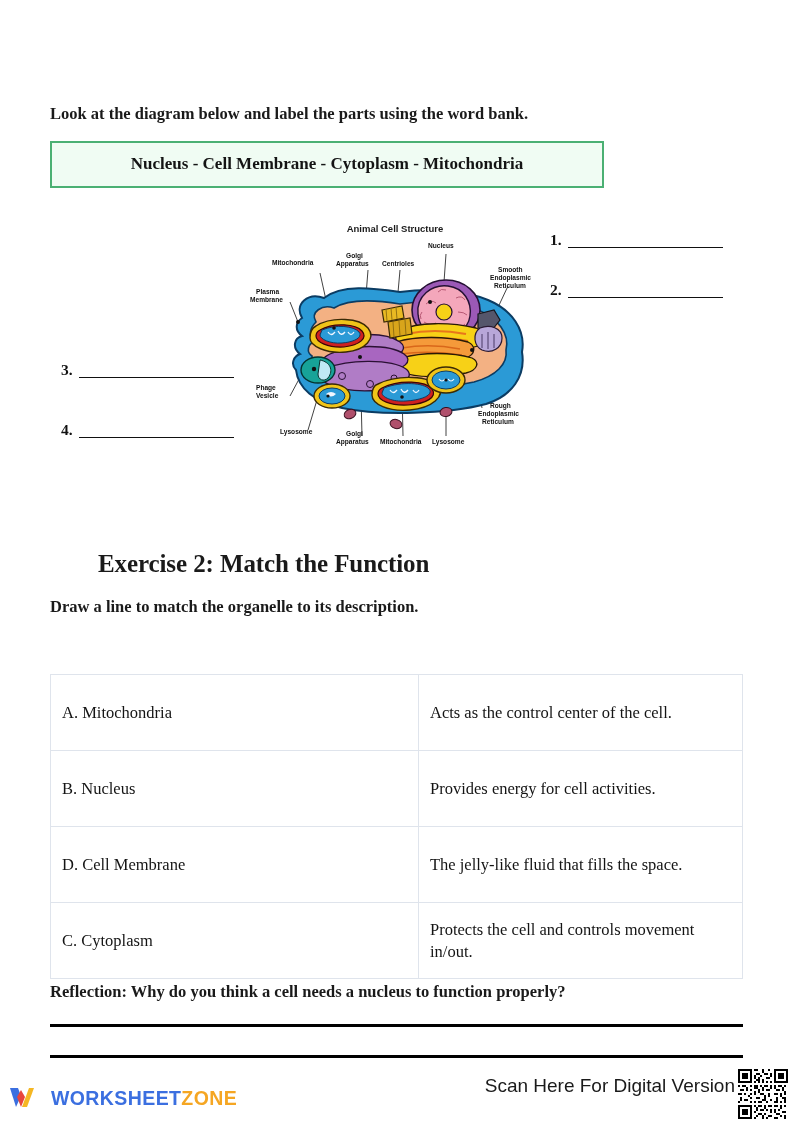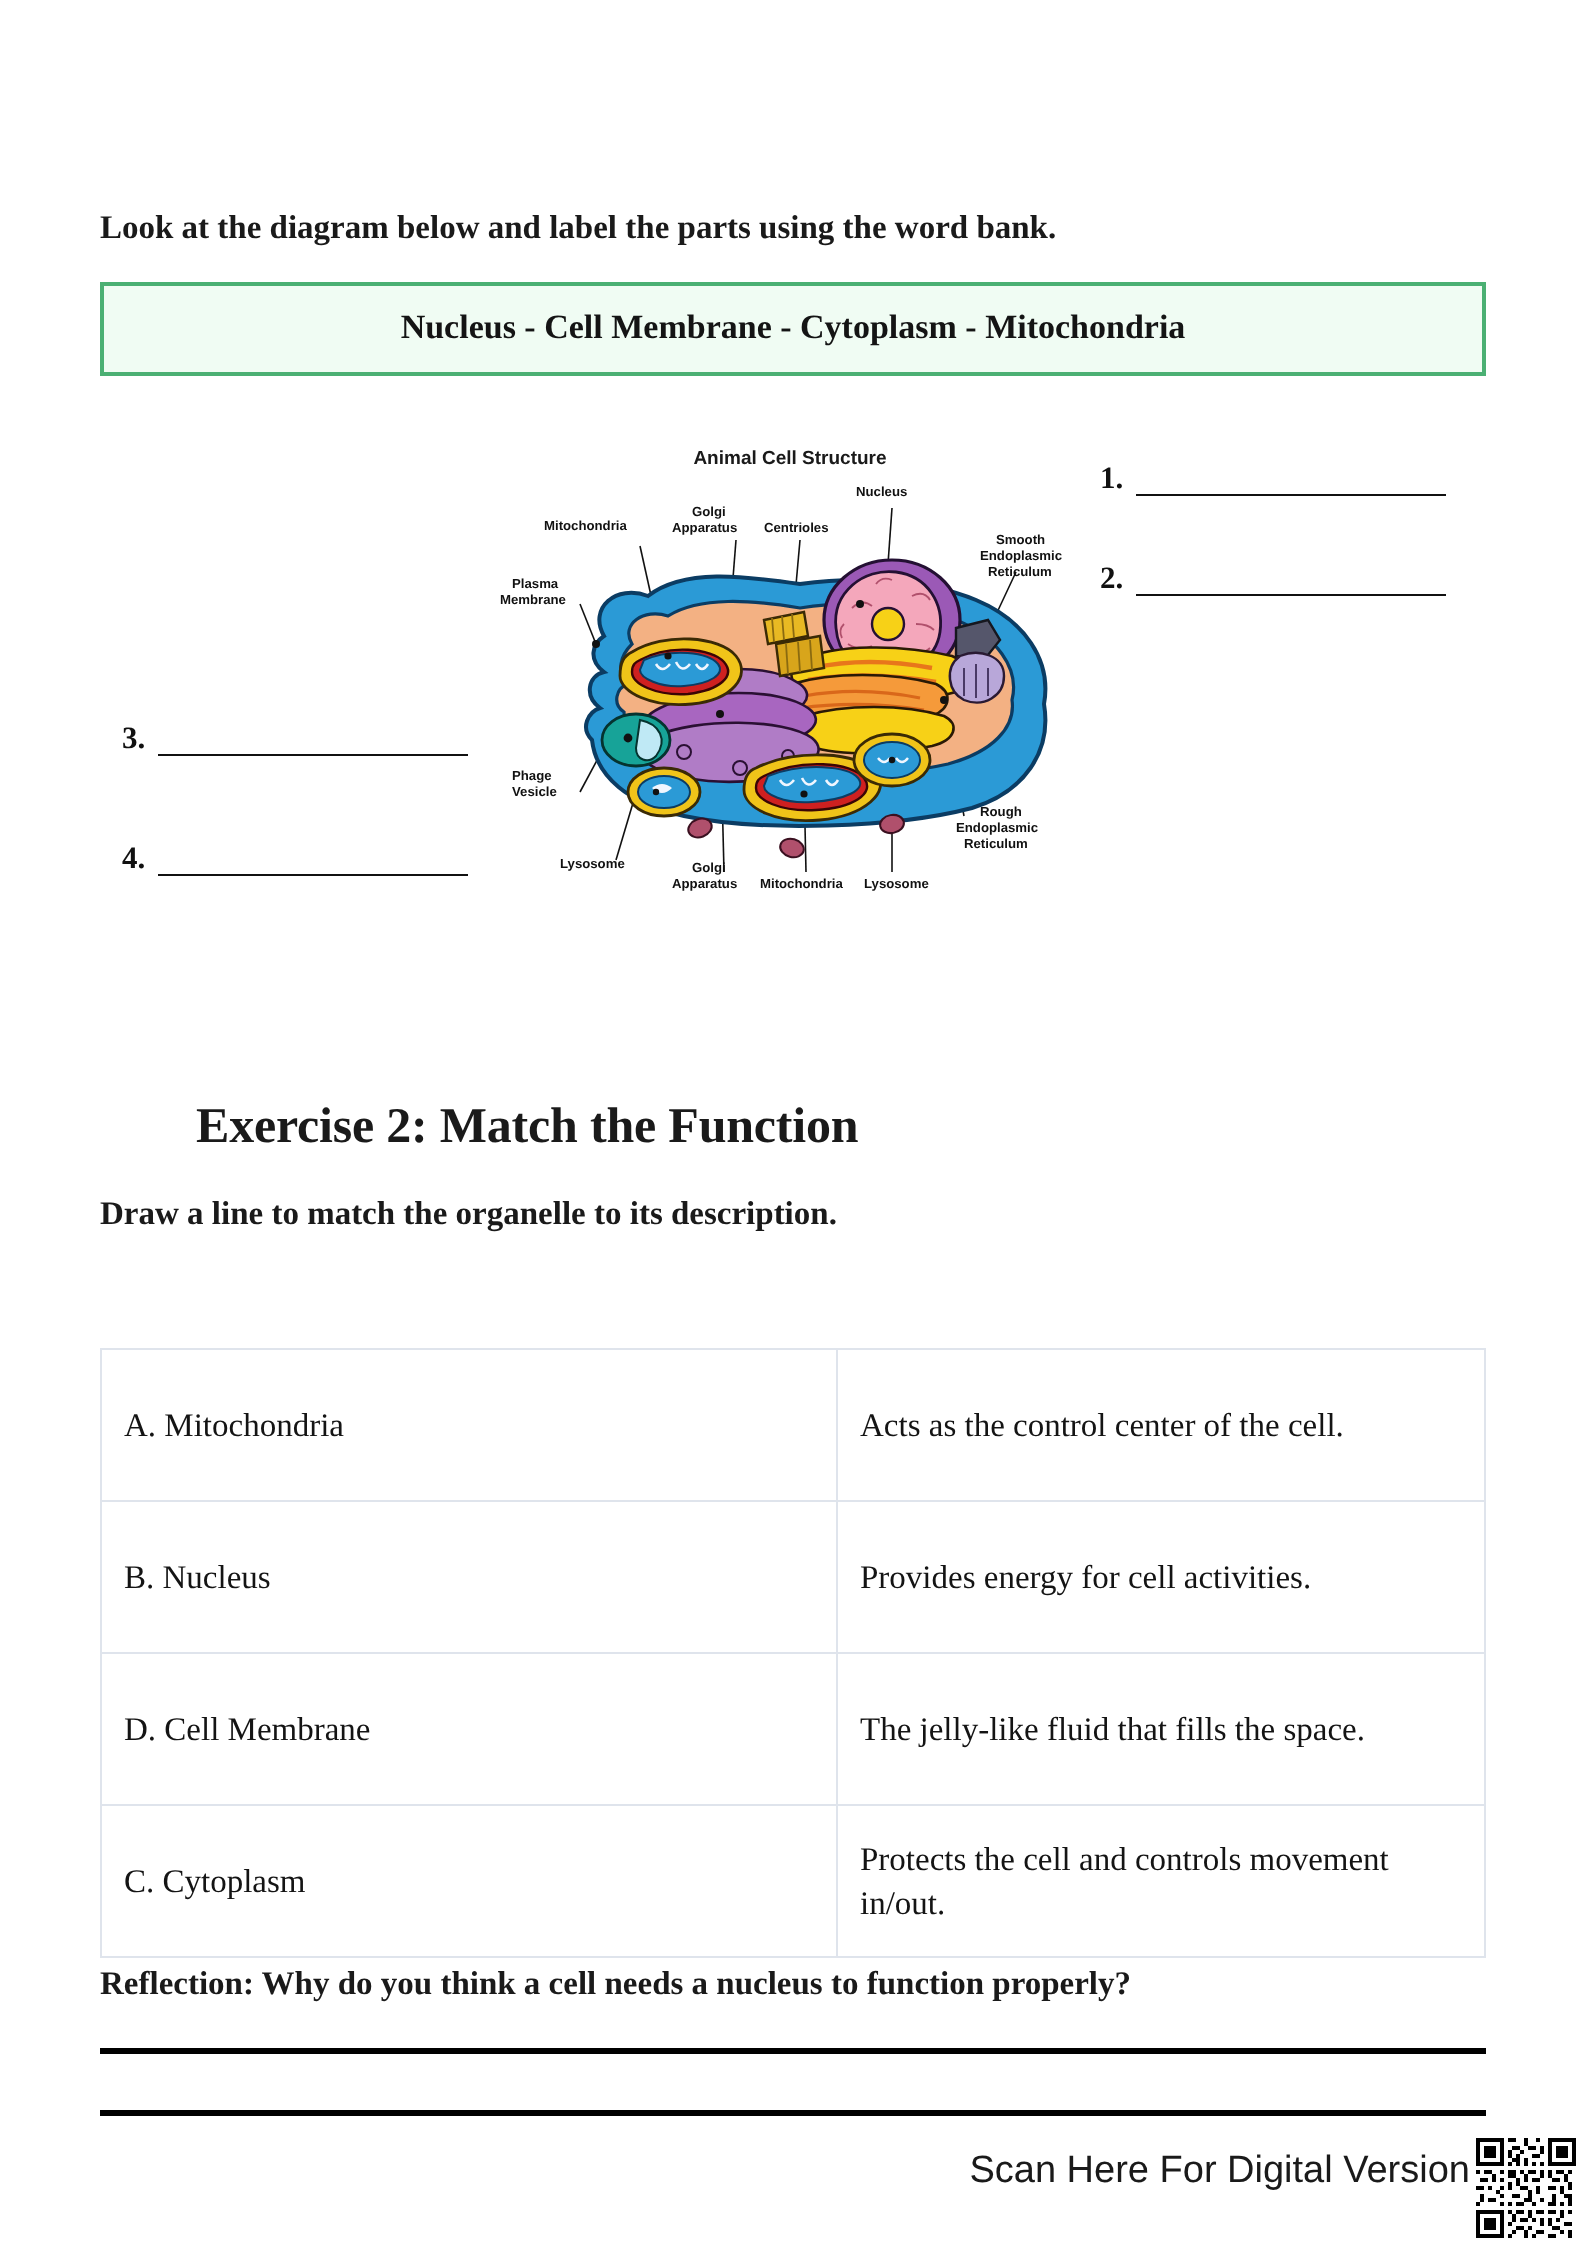--- a/index.html
+++ b/index.html
@@ -40,21 +40,21 @@
   .ex-sub {
     font-family: "Liberation Serif", serif;
     font-size: 16.5px;
     font-weight: bold;
     color: #1a1a1a;
   }
 
   
   .wordbank {
     box-sizing: border-box;
-    width: 693px;
+    width: 554px;
     background: #f0fcf3;
     border: 2px solid #4bb073;
     text-align: center;
     padding: 11px 8px 12px 8px;
     font-size: 17px;
     font-weight: bold;
     color: #141414;
   }
 
   
@@ -427,20 +427,32 @@
     <div class="reflect">Reflection: Why do you think a cell needs a nucleus to function properly?</div>
   </div>
 
   <div class="content" style="top:1024px;">
     <div class="ans-line"></div>
   </div>
   <div class="content" style="top:1055px;">
     <div class="ans-line"></div>
   </div>
 
+  <div class="footer">
+    <div class="logo">
+      <svg width="36" height="26" viewBox="0 0 36 26" xmlns="http://www.w3.org/2000/svg">
+        <path d="M2,3 L8,22 L13,11 L10,3 Z" fill="#3b6fe0"></path>
+        <path d="M9,12 L13,22 L17,12 L13,5 Z" fill="#e8453c"></path>
+        <path d="M14,22 L19,22 L26,3 L21,3 Z" fill="#f5b723"></path>
+      </svg>
+      <span class="logo-text">
+        <span class="w">WORKSHEET</span><span class="z">ZONE</span>
+      </span>
+    </div>
+  </div>
 
   <div class="scan-text">Scan Here For Digital Version</div>
 
   <div class="qr">
     <svg width="50" height="50" viewBox="0 0 25 25" shape-rendering="crispEdges" xmlns="http://www.w3.org/2000/svg">
       <rect width="25" height="25" fill="#ffffff"></rect>
       <g fill="#000000">
 
         <rect x="0" y="0" width="7" height="1"></rect>
           <rect x="0" y="6" width="7" height="1"></rect>

